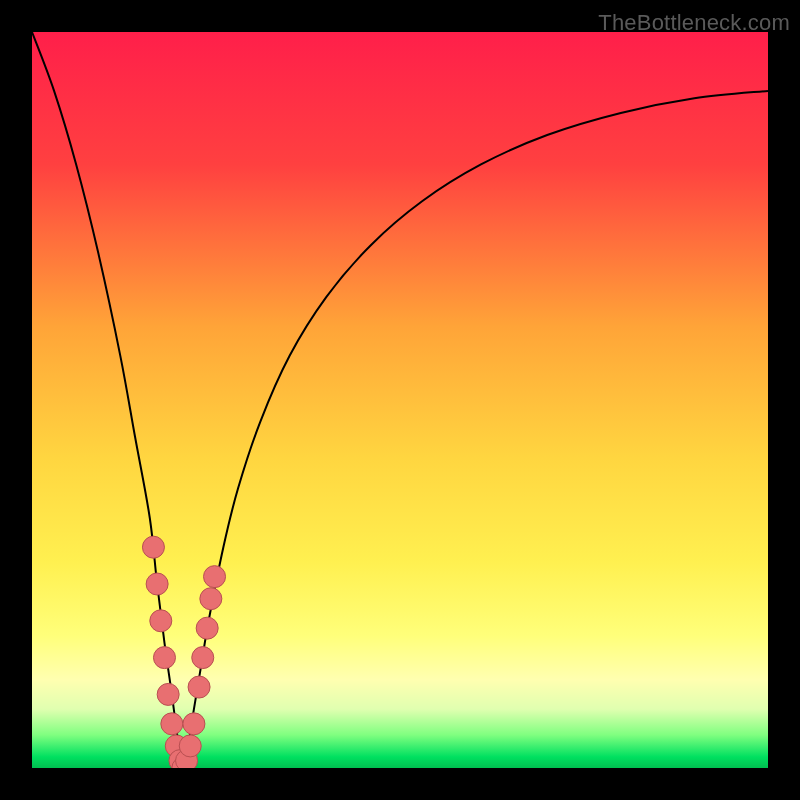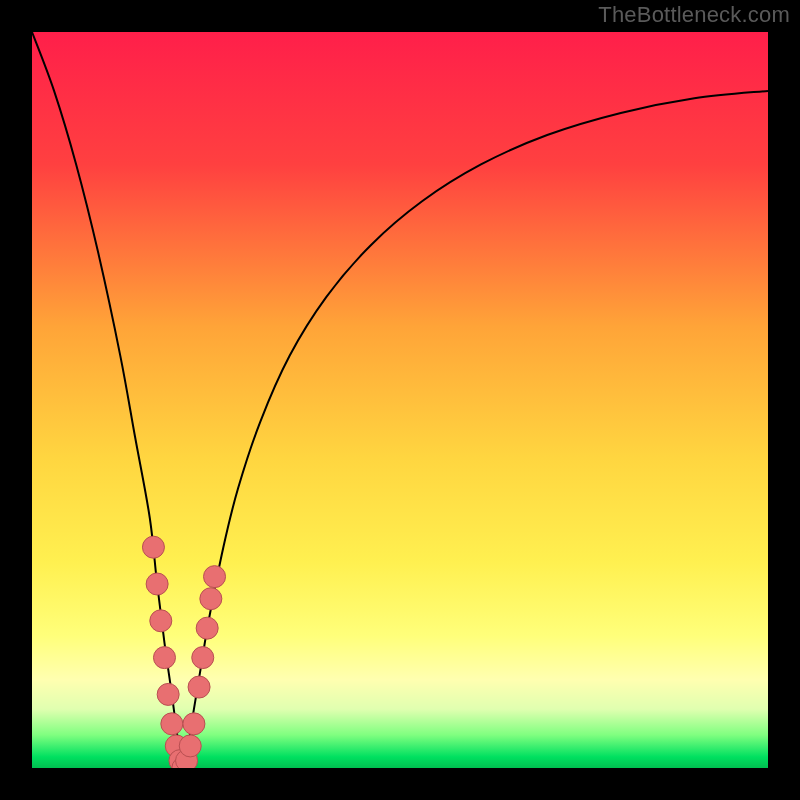--- a/index.html
+++ b/index.html
@@ -20,21 +20,21 @@
   .plot {
     position: absolute;
     left: 32px;
     top: 32px;
     width: 736px;
     height: 736px;
     overflow: hidden;
   }
   .watermark {
     position: absolute;
-    top: 2px;
+    top: 10px;
     right: 10px;
     color: #5a5a5a;
     font-size: 22px;
     font-weight: 500;
     letter-spacing: 0.2px;
     z-index: 5;
     text-align: center;
   }
 </style>
 </head>

